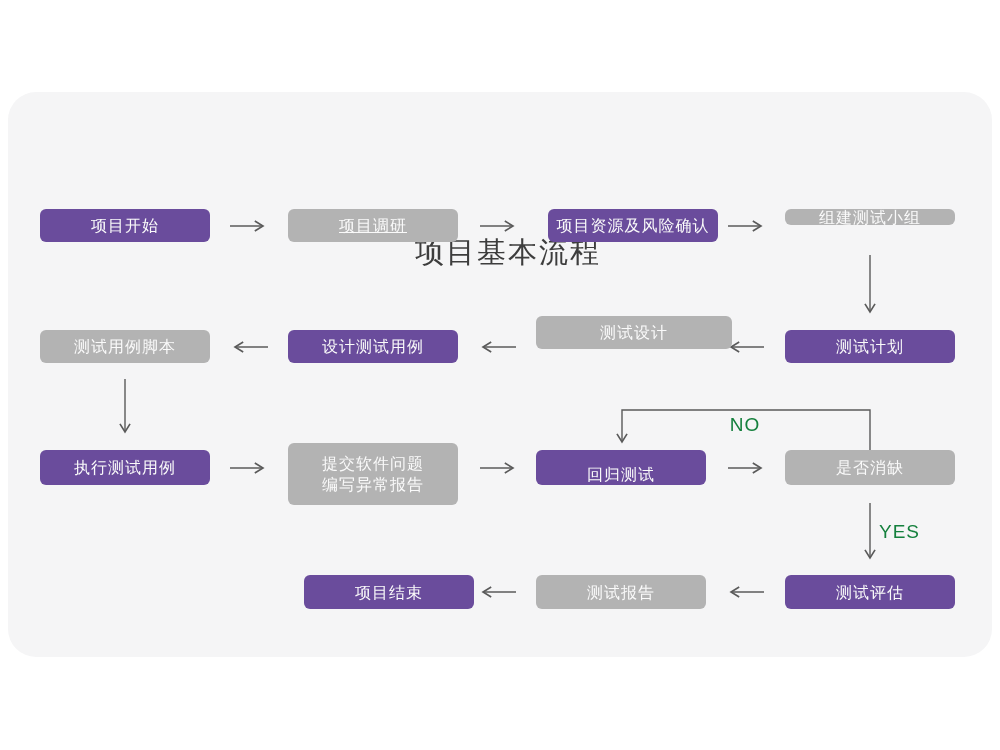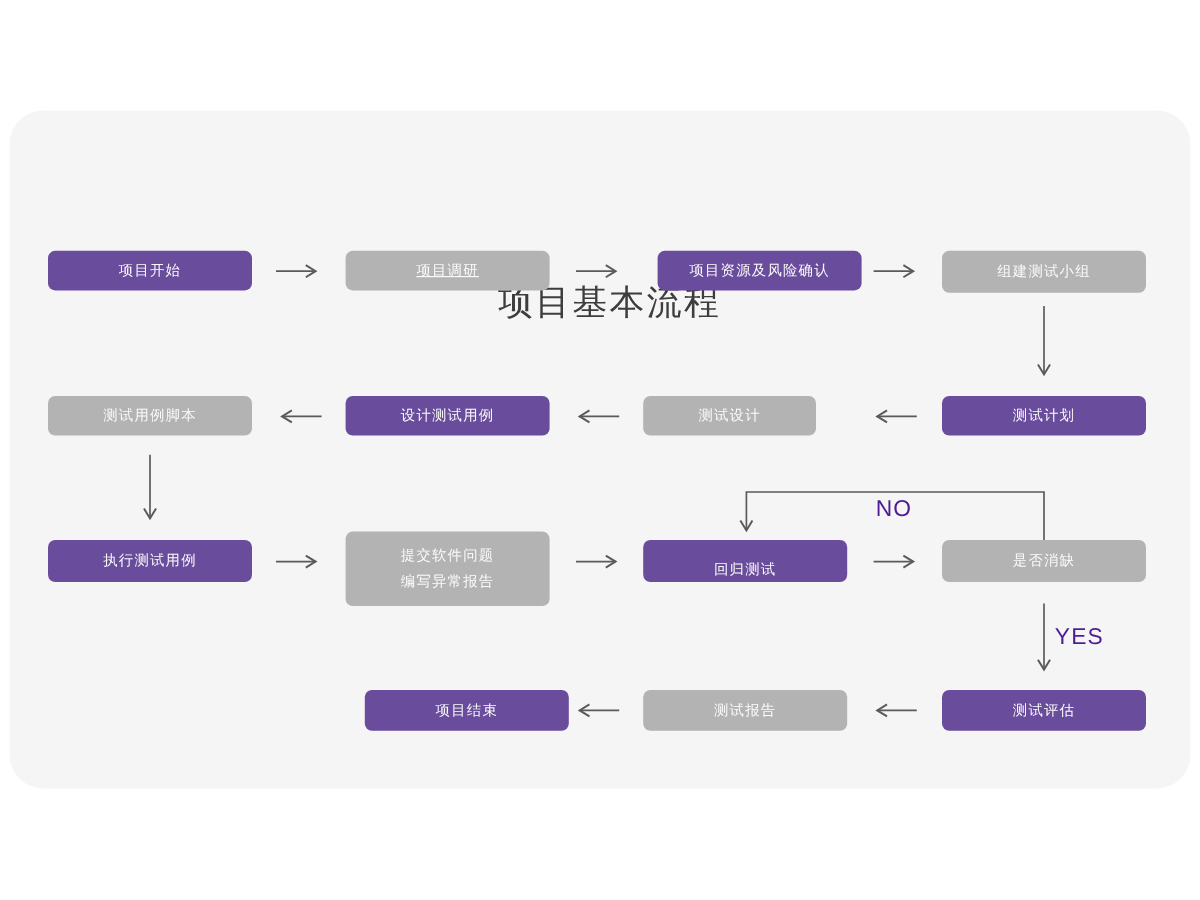--- a/index.html
+++ b/index.html
@@ -48,32 +48,32 @@
     fill:none;
   }
   .node{
     position:absolute;
     display:flex;
     flex-direction:column;
     align-items:center;
     justify-content:center;
     border-radius:6px;
     color:var(--node-text);
-    font-size:12px;
+    font-size:16px;
     line-height:21px;
     letter-spacing:1px;
     text-align:center;
     white-space:nowrap;
   }
   .node.primary{background:var(--primary);}
   .node.secondary{background:var(--secondary);}
   .edge-label{
     position:absolute;
     font-size:19px;
-    color:#4c1d95;
+    color:#15803d;
     letter-spacing:1px;
   }
   .edge-label.no{
     left:700px;top:414px;
     width:90px;
     text-align:center;
   }
   .edge-label.yes{
     left:879px;top:521px;
   }
@@ -120,27 +120,27 @@
   <div id="nodes">
       <div class="node primary" style="left: 40px; top: 209px; width: 170px; height: 33px;">
         <div>项目开始</div>
       </div>
       <div class="node secondary" style="left: 288px; top: 209px; width: 170px; height: 33px; text-decoration: underline;">
         <div>项目调研</div>
       </div>
       <div class="node primary" style="left: 536px; top: 209px; width: 170px; height: 33px; margin-left: 12px;">
         <div>项目资源及风险确认</div>
       </div>
-      <div class="node secondary" style="left: 785px; top: 209px; width: 170px; height: 35px;">
+      <div class="node secondary" style="left: 785px; top: 209px; width: 170px; height: 16px;">
         <div>组建测试小组</div>
       </div>
       <div class="node primary" style="left: 785px; top: 330px; width: 170px; height: 33px;">
         <div>测试计划</div>
       </div>
-      <div class="node secondary" style="left: 536px; top: 330px; width: 144px; height: 33px; text-align: center;">
+      <div class="node secondary" style="left: 536px; top: 316px; width: 196px; height: 33px; text-align: center;">
         <div>测试设计</div>
       </div>
       <div class="node primary" style="left: 288px; top: 330px; width: 170px; height: 33px; font-family: Liberation Serif, serif;">
         <div>设计测试用例</div>
       </div>
       <div class="node secondary" style="left: 40px; top: 330px; width: 170px; height: 33px;">
         <div>测试用例脚本</div>
       </div>
       <div class="node primary" style="left: 40px; top: 450px; width: 170px; height: 35px;">
         <div>执行测试用例</div>

